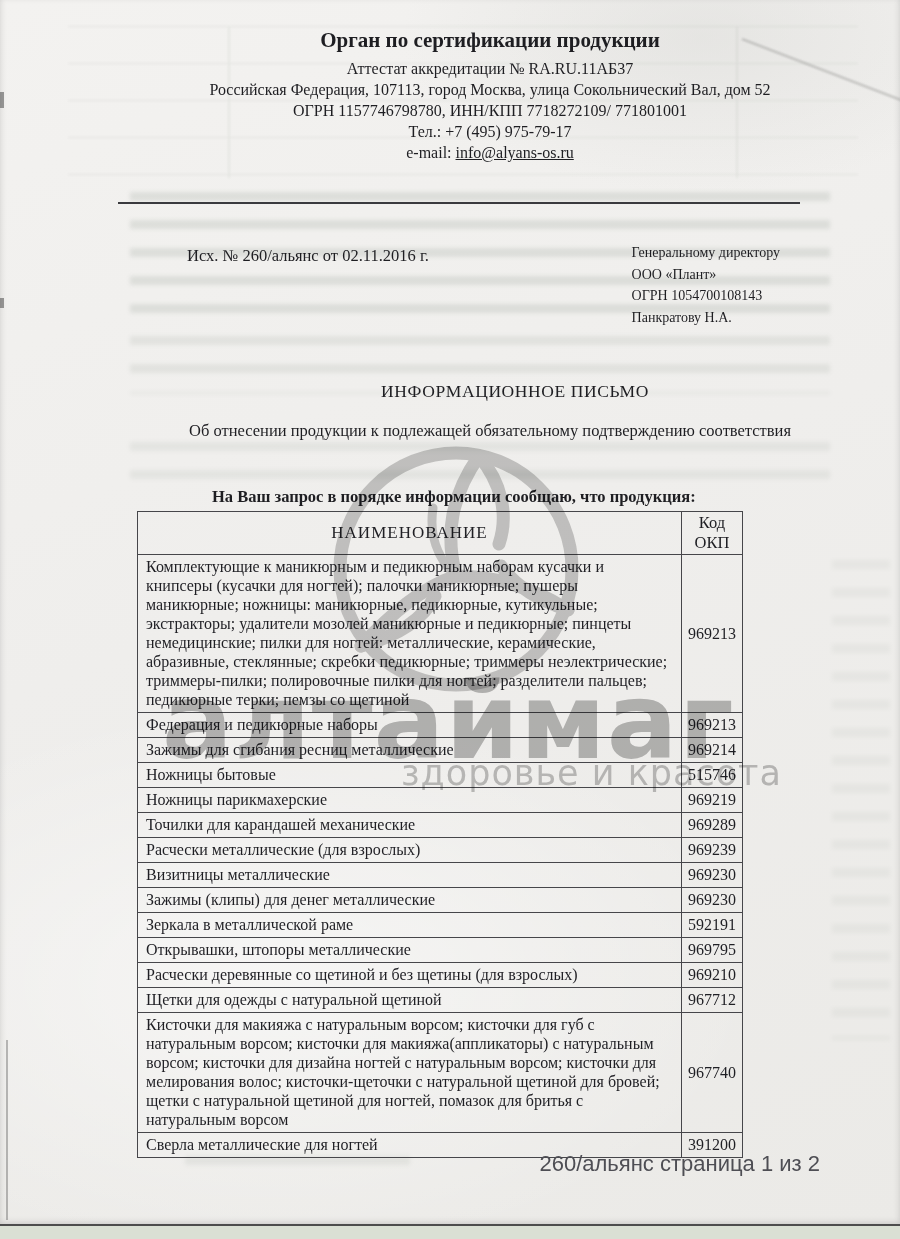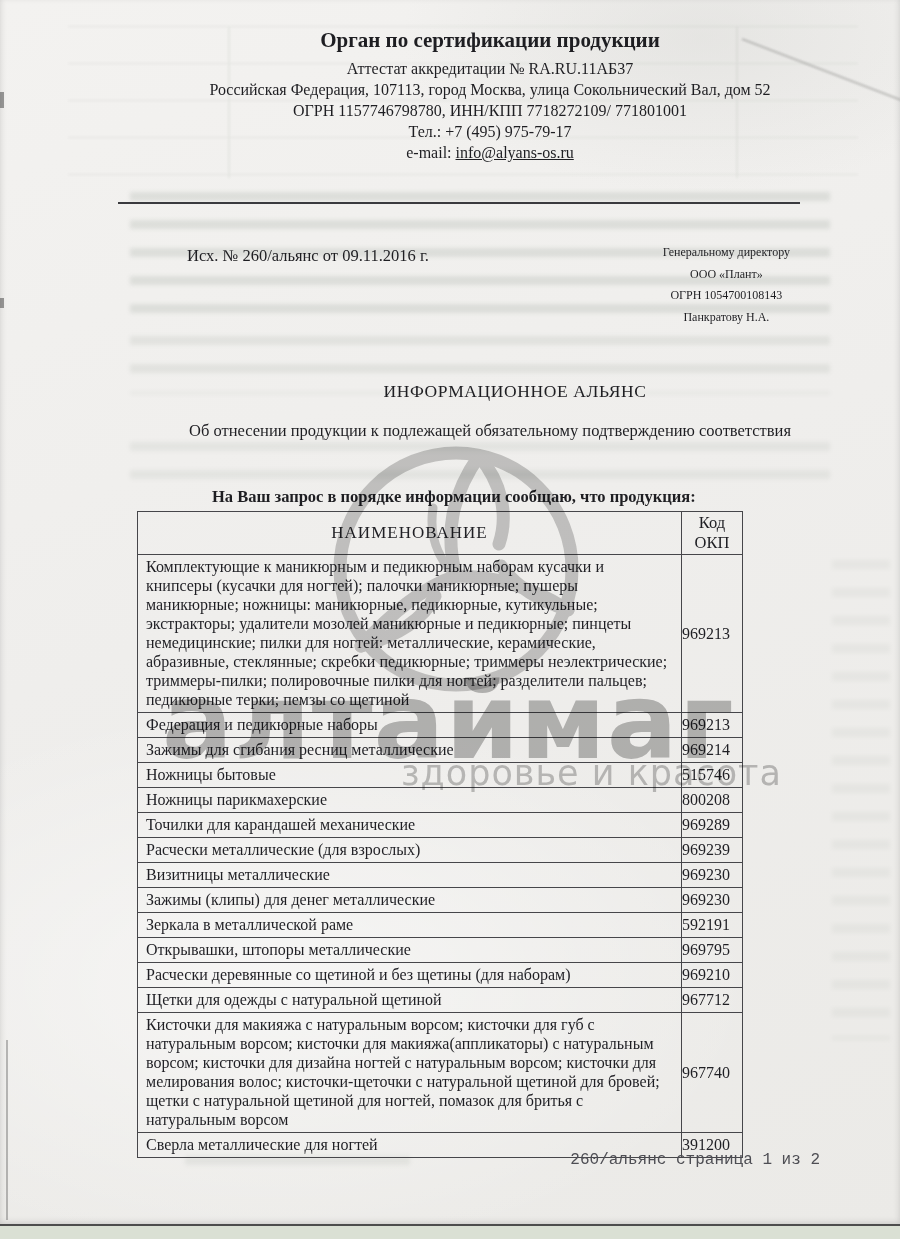--- a/index.html
+++ b/index.html
@@ -18,55 +18,55 @@
   }
   .ink{color:#1e1e22;padding-left:40px;}
   
   .letterhead{position:absolute;left:0;top:26px;width:900px;text-align:center;}
   .lh-bold{font-weight:bold;font-size:21px;line-height:28px;}
   .lh-line{font-size:16px;line-height:21px;}
   .email-underline{text-decoration:underline;}
   .rule{position:absolute;left:118px;top:202px;width:682px;height:2px;background:#3a3a3e;}
   
   .ref-line{position:absolute;left:147px;top:246px;font-size:16.5px;}
-  .addressee{position:absolute;right:110px;top:242px;text-align:center;font-size:12px;line-height:21.5px;}
+  .addressee{position:absolute;right:120px;top:242px;text-align:left;font-size:14px;line-height:21.5px;}
   
   .doc-title{position:absolute;left:130px;top:381px;width:690px;text-align:center;font-size:17.5px;letter-spacing:.6px;}
   .doc-subtitle{position:absolute;left:40px;top:421px;width:820px;text-align:center;font-size:16.5px;}
   .intro-line{position:absolute;left:172px;top:487px;font-size:16.5px;font-weight:600;}
   
   table.products{
     position:absolute;left:137px;top:511px;width:606px;
     border-collapse:collapse;table-layout:fixed;
     font-size:16px;color:#1f1f24;
   }
   table.products th, table.products td{
     border:1.6px solid #46464a;
     vertical-align:middle;
   }
   th.name-h{width:541px;font-weight:normal;font-size:17px;letter-spacing:1px;height:33px;text-align:center;}
   th.code-h{font-weight:normal;font-size:16.5px;height:33px;text-align:center;}
   td.name-cell{padding:2px 10px 3px 8px;line-height:19px;text-align:left;}
-  td.code-cell{text-align:left;padding:2px 0;}
+  td.code-cell{text-align:center;padding:2px 0;}
   
   .wm{mix-blend-mode:multiply;pointer-events:none;}
   .wm-logo{position:absolute;left:325px;top:438px;opacity:.42;}
   .wm-title{
     position:absolute;left:162px;top:644px;width:640px;
     font-family:"DejaVu Sans", sans-serif;font-weight:bold;font-size:105px;
     color:#7e7e7e;opacity:.52;letter-spacing:1px;line-height:110px;margin-top:23px;
   }
   .wm-subtitle{
     position:absolute;left:401px;top:753px;
     font-family:"DejaVu Sans", sans-serif;font-size:35px;color:#868686;opacity:.5;letter-spacing:1px;
   }
   
   .page-footer{
     position:absolute;right:80px;top:1151px;
-    font-family:Liberation Mono, monospace;font-size:16px;color:#4e4e54;
+    font-family:Liberation Sans, sans-serif;font-size:22px;color:#4e4e54;
   }
   
   .ghost-lines{
     position:absolute;
     background:repeating-linear-gradient(180deg, rgba(118,132,118,.55) 0 9px, rgba(0,0,0,0) 9px 28px);
     filter:blur(2px);
   }
   .ghost-grid{
     position:absolute;left:68px;top:26px;width:790px;height:152px;opacity:.10;filter:blur(1px);
     background:
@@ -101,29 +101,29 @@
     <div class="lh-bold">Орган по сертификации продукции</div>
     <div class="lh-line" style="margin-top:4px;">Аттестат аккредитации № RA.RU.11АБ37</div>
     <div class="lh-line">Российская Федерация, 107113, город Москва, улица Сокольнический Вал, дом 52</div>
     <div class="lh-line">ОГРН 1157746798780, ИНН/КПП 7718272109/ 771801001</div>
     <div class="lh-line">Тел.: +7 (495) 975-79-17</div>
     <div class="lh-line"><span>e-mail: </span><span class="email-underline">info@alyans-os.ru</span></div>
   </div>
 
   <div class="rule"></div>
 
-  <div class="ref-line ink">Исх. № 260/альянс от 09.11.2016 г.</div>
+  <div class="ref-line ink">Исх. № 260/альянс от 02.11.2016 г.</div>
   <div class="addressee ink">
     <div>Генеральному директору</div>
     <div>ООО «Плант»</div>
     <div>ОГРН 1054700108143</div>
     <div>Панкратову Н.А.</div>
   </div>
 
-  <div class="doc-title ink">ИНФОРМАЦИОННОЕ АЛЬЯНС</div>
+  <div class="doc-title ink">ИНФОРМАЦИОННОЕ ПИСЬМО</div>
   <div class="doc-subtitle ink">Об отнесении продукции к подлежащей обязательному подтверждению соответствия</div>
   <div class="intro-line ink">На Ваш запрос в порядке информации сообщаю, что продукция:</div>
 
   <table class="products">
     <thead>
       <tr>
         <th class="name-h">НАИМЕНОВАНИЕ</th>
         <th class="code-h">Код ОКП</th>
       </tr>
     </thead>
@@ -139,21 +139,21 @@
         <tr>
           <td class="name-cell">Зажимы для сгибания ресниц металлические</td>
           <td class="code-cell">969214</td>
         </tr>
         <tr>
           <td class="name-cell">Ножницы бытовые</td>
           <td class="code-cell">515746</td>
         </tr>
         <tr>
           <td class="name-cell">Ножницы парикмахерские</td>
-          <td class="code-cell">800208</td>
+          <td class="code-cell">969219</td>
         </tr>
         <tr>
           <td class="name-cell">Точилки для карандашей механические</td>
           <td class="code-cell">969289</td>
         </tr>
         <tr>
           <td class="name-cell">Расчески металлические (для взрослых)</td>
           <td class="code-cell">969239</td>
         </tr>
         <tr>
@@ -166,21 +166,21 @@
         </tr>
         <tr>
           <td class="name-cell">Зеркала в металлической раме</td>
           <td class="code-cell">592191</td>
         </tr>
         <tr>
           <td class="name-cell">Открывашки, штопоры металлические</td>
           <td class="code-cell">969795</td>
         </tr>
         <tr>
-          <td class="name-cell">Расчески деревянные со щетиной и без щетины (для наборам)</td>
+          <td class="name-cell">Расчески деревянные со щетиной и без щетины (для взрослых)</td>
           <td class="code-cell">969210</td>
         </tr>
         <tr>
           <td class="name-cell">Щетки для одежды с натуральной щетиной</td>
           <td class="code-cell">967712</td>
         </tr>
         <tr>
           <td class="name-cell">Кисточки для макияжа с натуральным ворсом; кисточки для губ с натуральным ворсом; кисточки для макияжа(аппликаторы) с натуральным ворсом; кисточки для дизайна ногтей с натуральным ворсом; кисточки для мелирования волос; кисточки-щеточки с натуральной щетиной для бровей; щетки с натуральной щетиной для ногтей, помазок для бритья с  натуральным ворсом</td>
           <td class="code-cell">967740</td>
         </tr>

